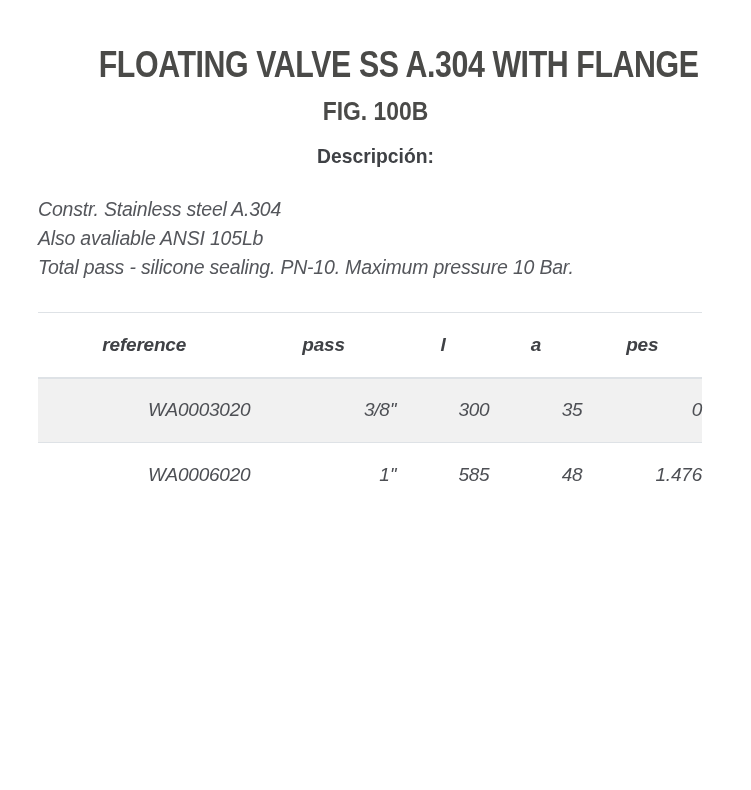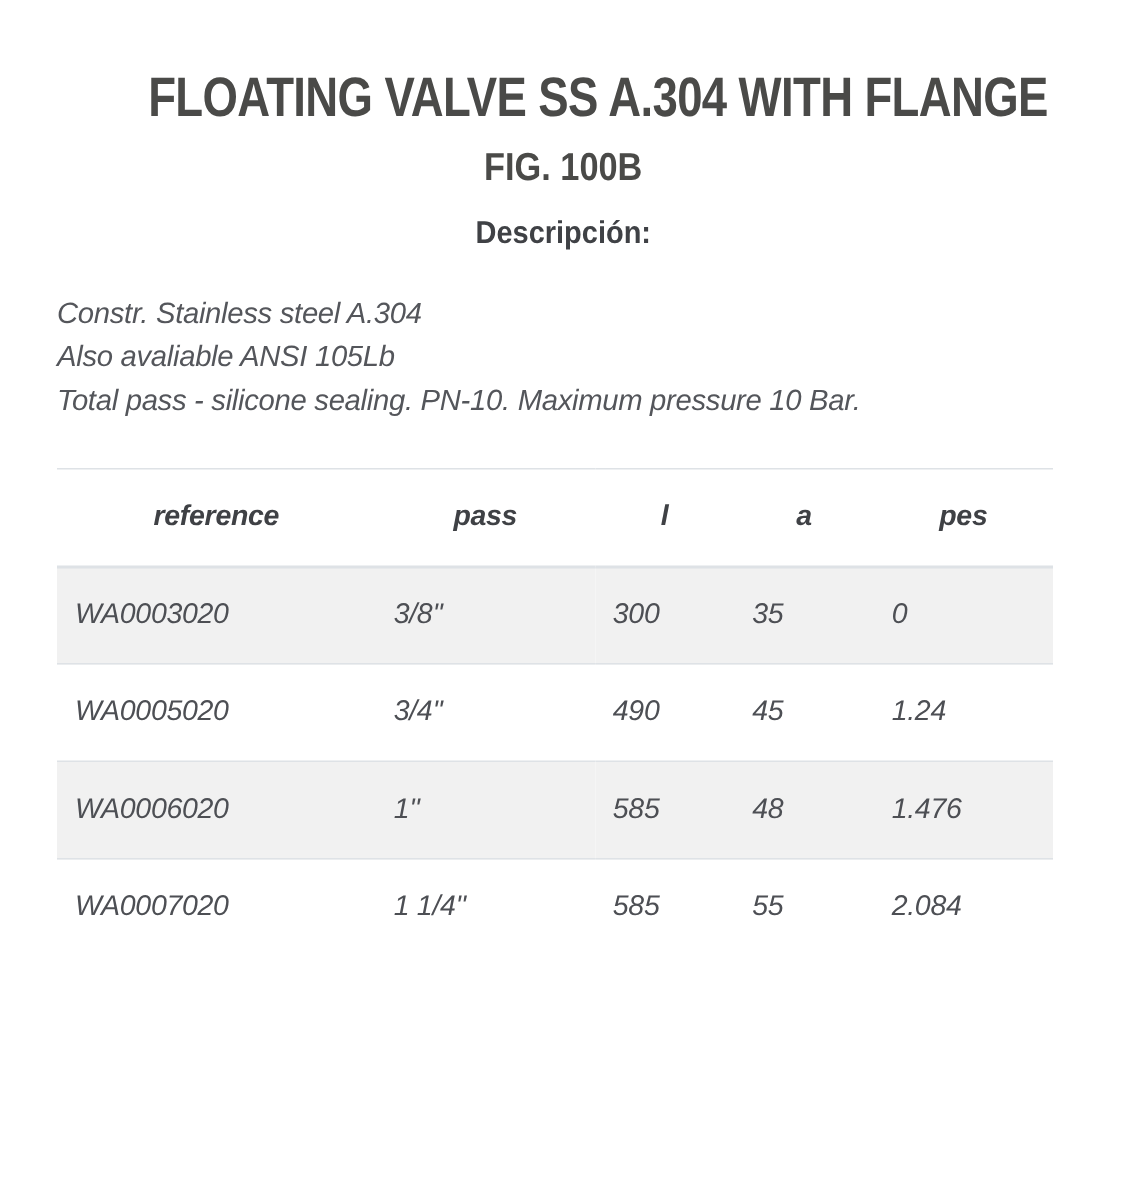--- a/index.html
+++ b/index.html
@@ -77,23 +77,23 @@
     font-size:19px;
     font-weight:bold;
     text-align:center;
     vertical-align:middle;
     color:var(--table-header-text);
     border-bottom:2px solid var(--table-border);
     letter-spacing:-0.2px;
   }
   table.specs td{
     height:65px;
-    padding:12px;
+    padding:0;
     font-size:19px;
-    text-align:left;
+    text-align:right;
     vertical-align:middle;
     color:var(--table-cell-text);
     border-top:1px solid var(--table-border);
     letter-spacing:-0.2px;
   }
   table.specs tbody tr:nth-child(odd){
     background:var(--stripe-background);
   }
   .col-reference{width:32%;}
   .col-mida{width:22%;}
@@ -130,36 +130,22 @@
     </thead>
     <tbody>
       <tr>
         <td>WA0003020</td>
         <td>3/8''</td>
         <td>300</td>
         <td>35</td>
         <td>0</td>
       </tr>
       <tr>
-        <td>WA0005020</td>
-        <td>3/4''</td>
-        <td>490</td>
-        <td>45</td>
-        <td>1.24</td>
-      </tr>
-      <tr>
         <td>WA0006020</td>
         <td>1''</td>
         <td>585</td>
         <td>48</td>
         <td>1.476</td>
-      </tr>
-      <tr>
-        <td>WA0007020</td>
-        <td>1 1/4''</td>
-        <td>585</td>
-        <td>55</td>
-        <td>2.084</td>
       </tr>
     </tbody>
   </table>
 
 </div>
 
 </body></html>

